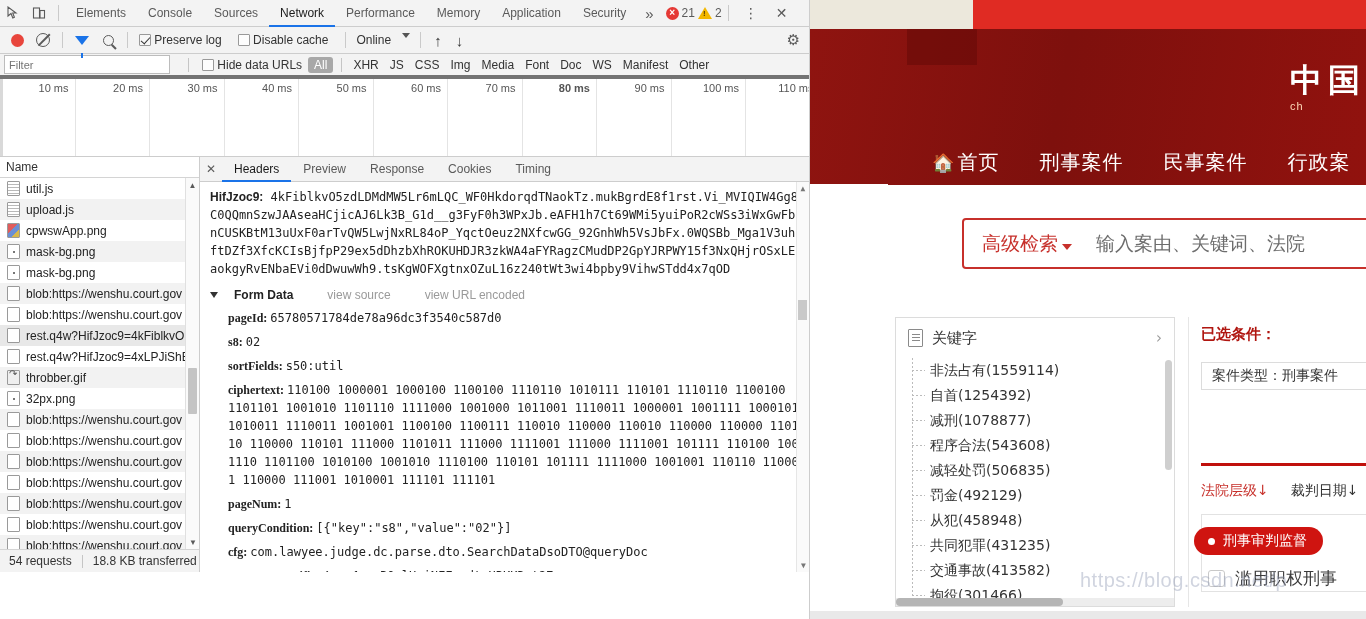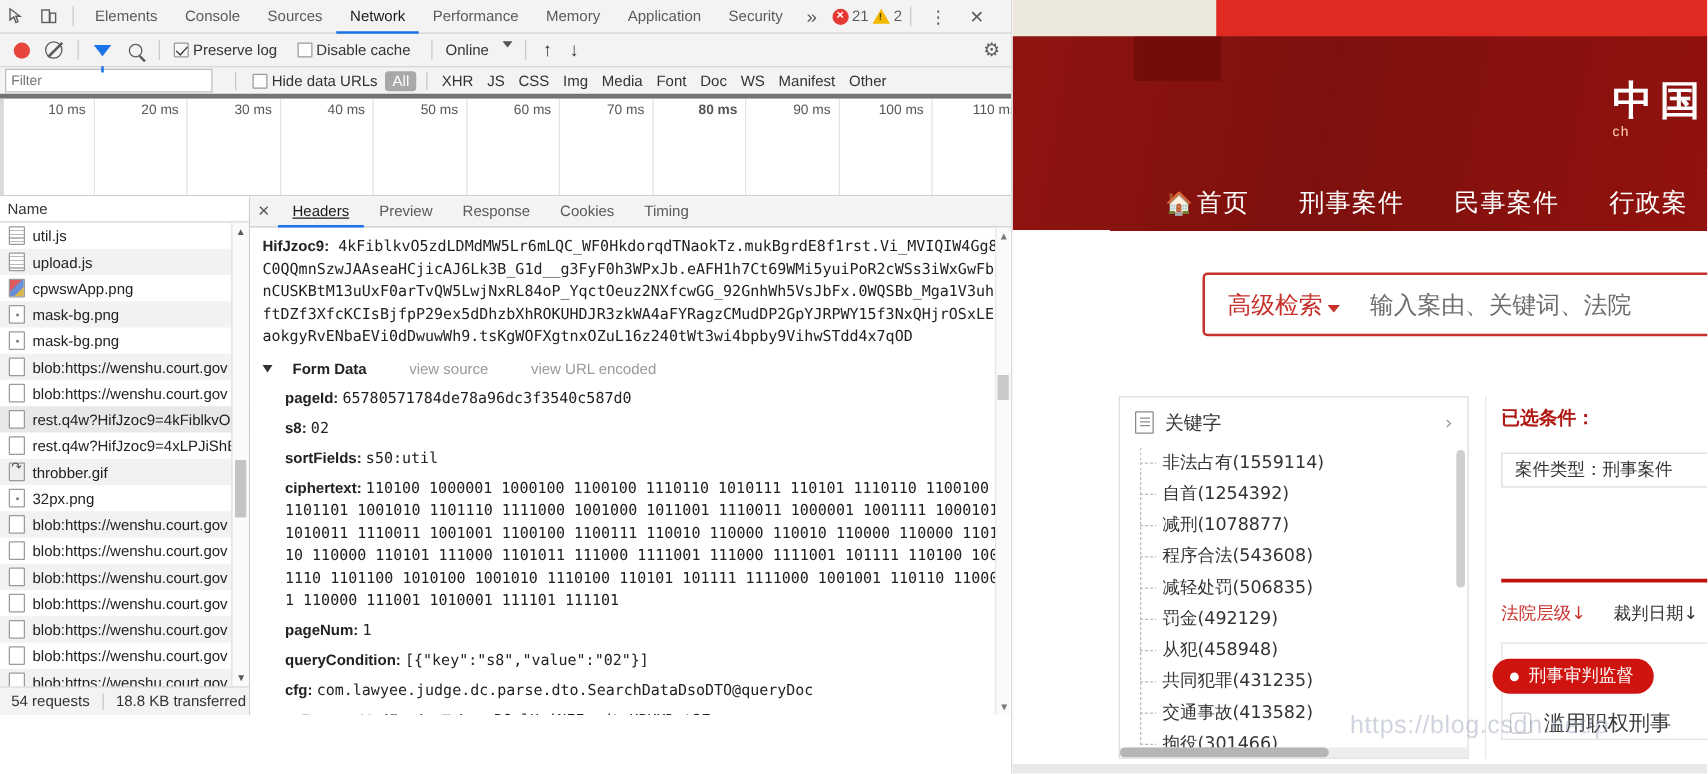--- a/index.html
+++ b/index.html
@@ -196,28 +196,28 @@
   .sb-sep { width: 1px; height: 13px; background: #c5c5c5; }
 
   
   .details-pane { flex: 1; display: flex; flex-direction: column; background: #fff; position: relative; }
   .det-tabs {
     height: 25px; display: flex; align-items: center; background: #f3f3f3;
     border-bottom: 1px solid #cdcdcd; font-size: 12px; color: #5a5a5a;
   }
   .det-x { width: 22px; text-align: center; cursor: pointer; font-size: 12px; color: #5a5a5a; }
   .det-tab { padding: 0 12px; height: 25px; line-height: 25px; cursor: pointer; }
-  .det-tab.active { color: #1a1a1a; box-shadow: inset 0 -2px 0 #1a73e8; text-decoration: underline; }
+  .det-tab.active { color: #1a1a1a; box-shadow: inset 0 -2px 0 #1a73e8; }
   .det-body {
     flex: 1; overflow: hidden; position: relative;
     padding: 6px 10px 0 10px; font-size: 12px; color: #222;
     font-family: "DejaVu Sans Mono", monospace;
   }
   .kv { margin: 0 0 6px 0; line-height: 18px; word-break: break-all; }
-  .kv .k { font-family: Liberation Sans, sans-serif; font-weight: bold; color: #222; }
+  .kv .k { font-family: Liberation Serif, serif; font-weight: bold; color: #222; }
   .kv .v { font-family: "DejaVu Sans Mono", monospace; color: #222; }
   .hdr-line { line-height: 18px; word-break: break-all; }
   .section-hd {
     font-family: "Liberation Sans", sans-serif; font-weight: bold; font-size: 12px;
     color: #222; margin: 6px 0 7px 0; display: flex; align-items: center; gap: 12px;
   }
   .tri-dn { width: 0; height: 0; border-left: 4px solid transparent; border-right: 4px solid transparent; border-top: 6px solid #333; margin-right: 4px; }
   .sect-link { font-family: "Liberation Sans", sans-serif; font-weight: normal; color: #9a9a9a; margin-left: 22px; cursor: pointer; }
   .fd-indent { padding-left: 18px; }
   .dscroll {

